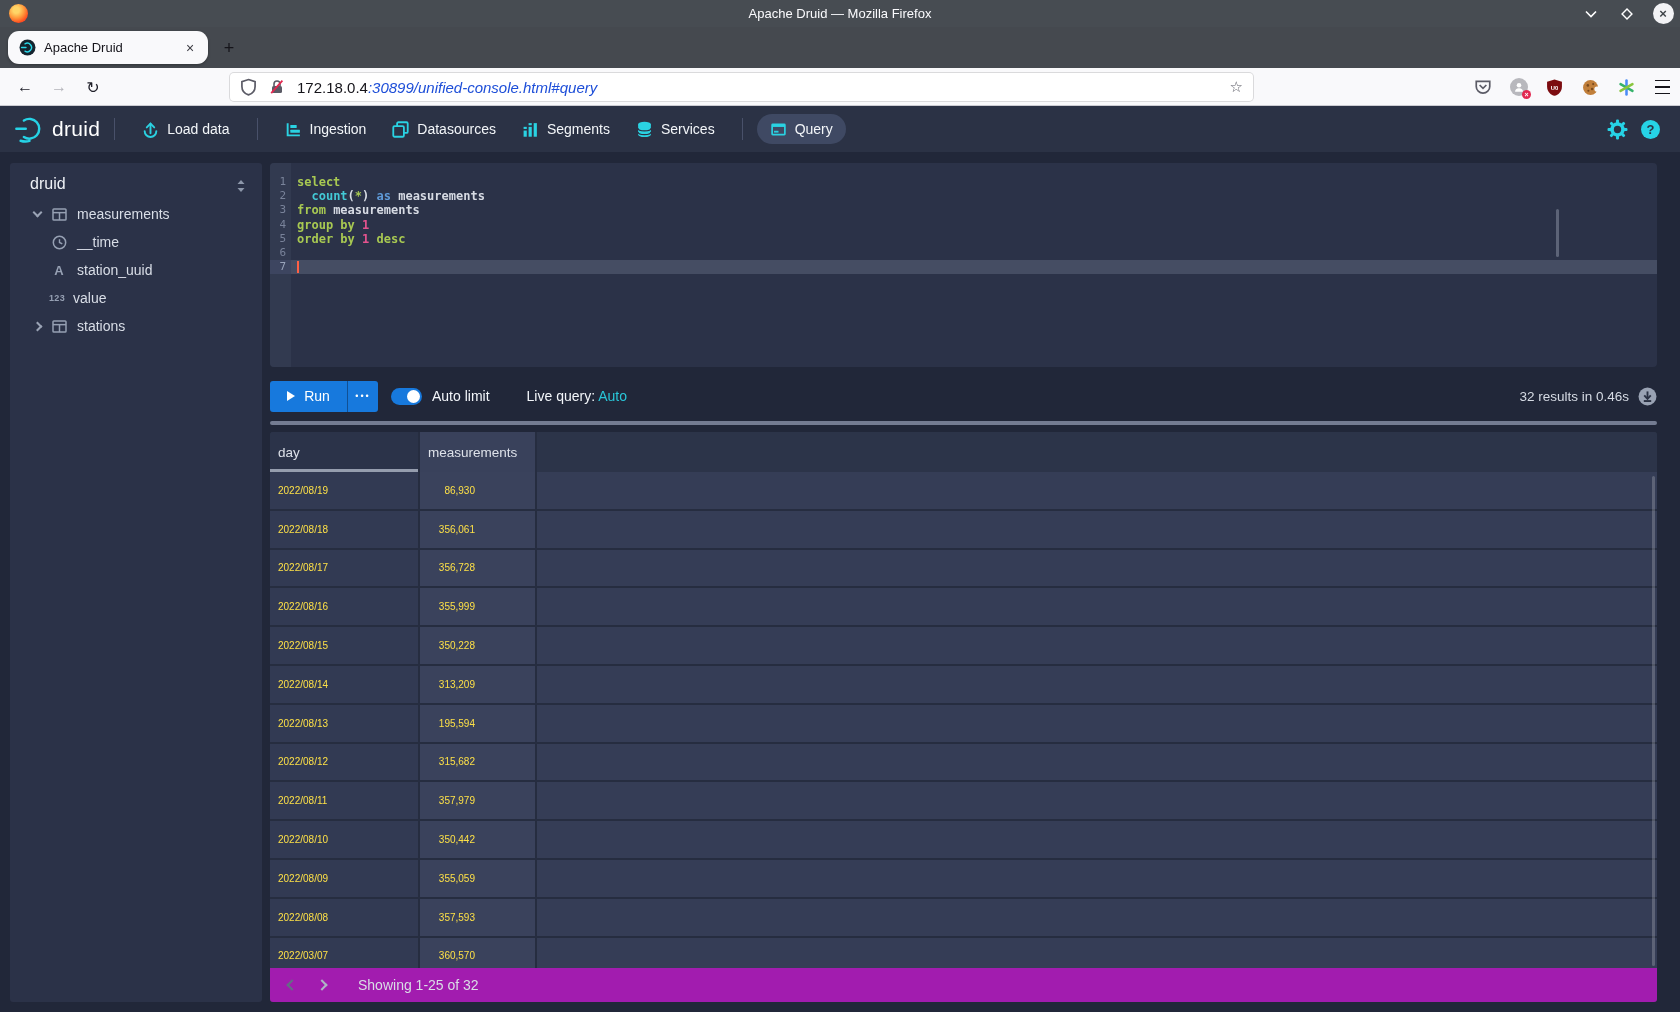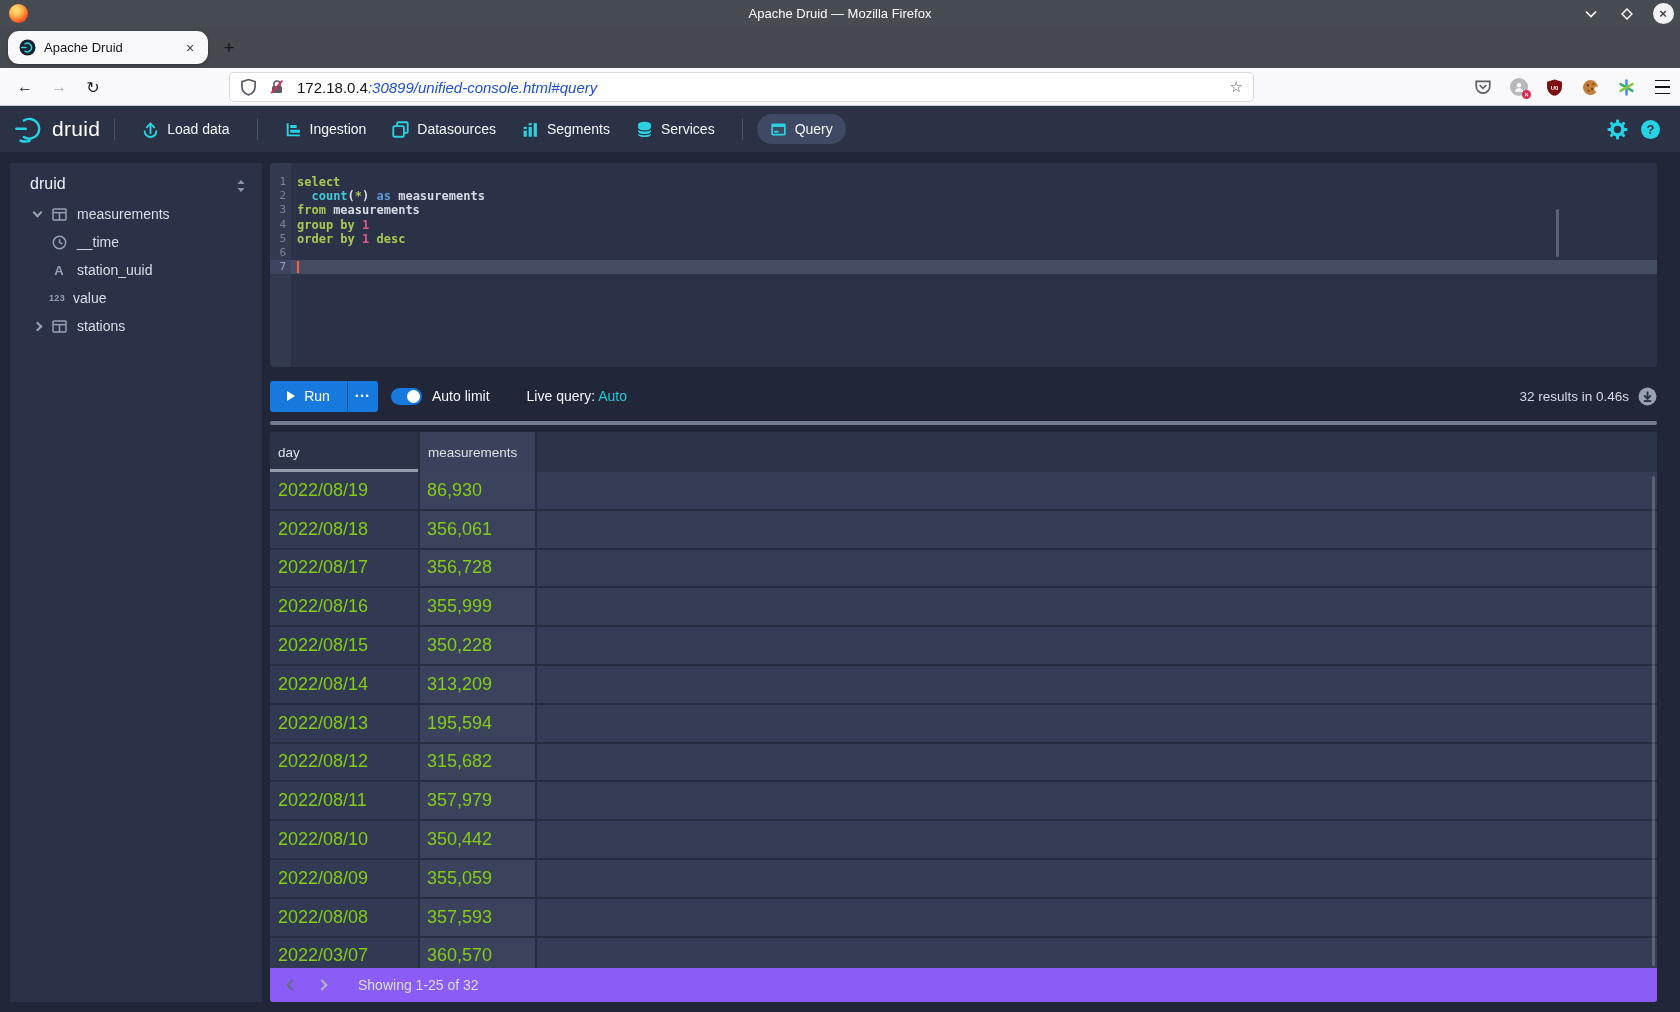--- a/index.html
+++ b/index.html
@@ -101,28 +101,28 @@
 
   
   .rtable { position:absolute; left:270px; top:280px; width:1387px; height:570px; background:#2c3449; border-radius:3px; overflow:hidden; }
   .thead { display:flex; height:40px; }
   .th { font-size:13.5px; color:#dde1e9; display:flex; align-items:center; padding-left:8px; }
   .th-day { width:150px; background:#2b3349; border-right:2px solid #262d40; position:relative; }
   .th-day:after { content:""; position:absolute; left:0; right:0; bottom:0; height:3px; background:#959dae; }
   .th-meas { width:117px; background:#39415b; border-right:2px solid #262d40; }
   .th-ext { flex:1; background:#2c3449; }
   .trow { display:flex; height:38.8px; }
-  .td { border-bottom:2px solid #262d40; display:flex; align-items:center; font-size:18px; color:#84cc16; }
+  .td { border-bottom:2px solid #262d40; display:flex; align-items:center; font-size:10px; color:#fde047; }
   .td-day { width:150px; background:#323a53; border-right:2px solid #262d40; padding-left:8px; }
   .td-meas { width:117px; background:#3a425c; border-right:2px solid #262d40; padding-left:7px; }
   .td-meas .num { display:inline-block; width:48px; text-align:right; }
   .td-ext { flex:1; background:#353d56; }
   .tscroll { position:absolute; right:2px; top:44px; width:3px; height:490px; background:rgba(255,255,255,.2); border-radius:2px; }
 
-  .tfooter { position:absolute; left:0; right:0; bottom:0; height:34px; background:#8b5cf6; display:flex; align-items:center; }
+  .tfooter { position:absolute; left:0; right:0; bottom:0; height:34px; background:#a21caf; display:flex; align-items:center; }
   .pg-chev { width:8px; height:8px; border-right:2px solid #aeb6c6; border-bottom:2px solid #aeb6c6; }
   .pg-prev { transform:rotate(135deg); margin-left:18px; border-color:#646e84; }
   .pg-next { transform:rotate(-45deg); margin-left:22px; }
   .pg-status { margin-left:32px; color:#d9dee6; font-size:14px; }
 </style>
 </head>
 <body>
 
 <div class="screen">
 

